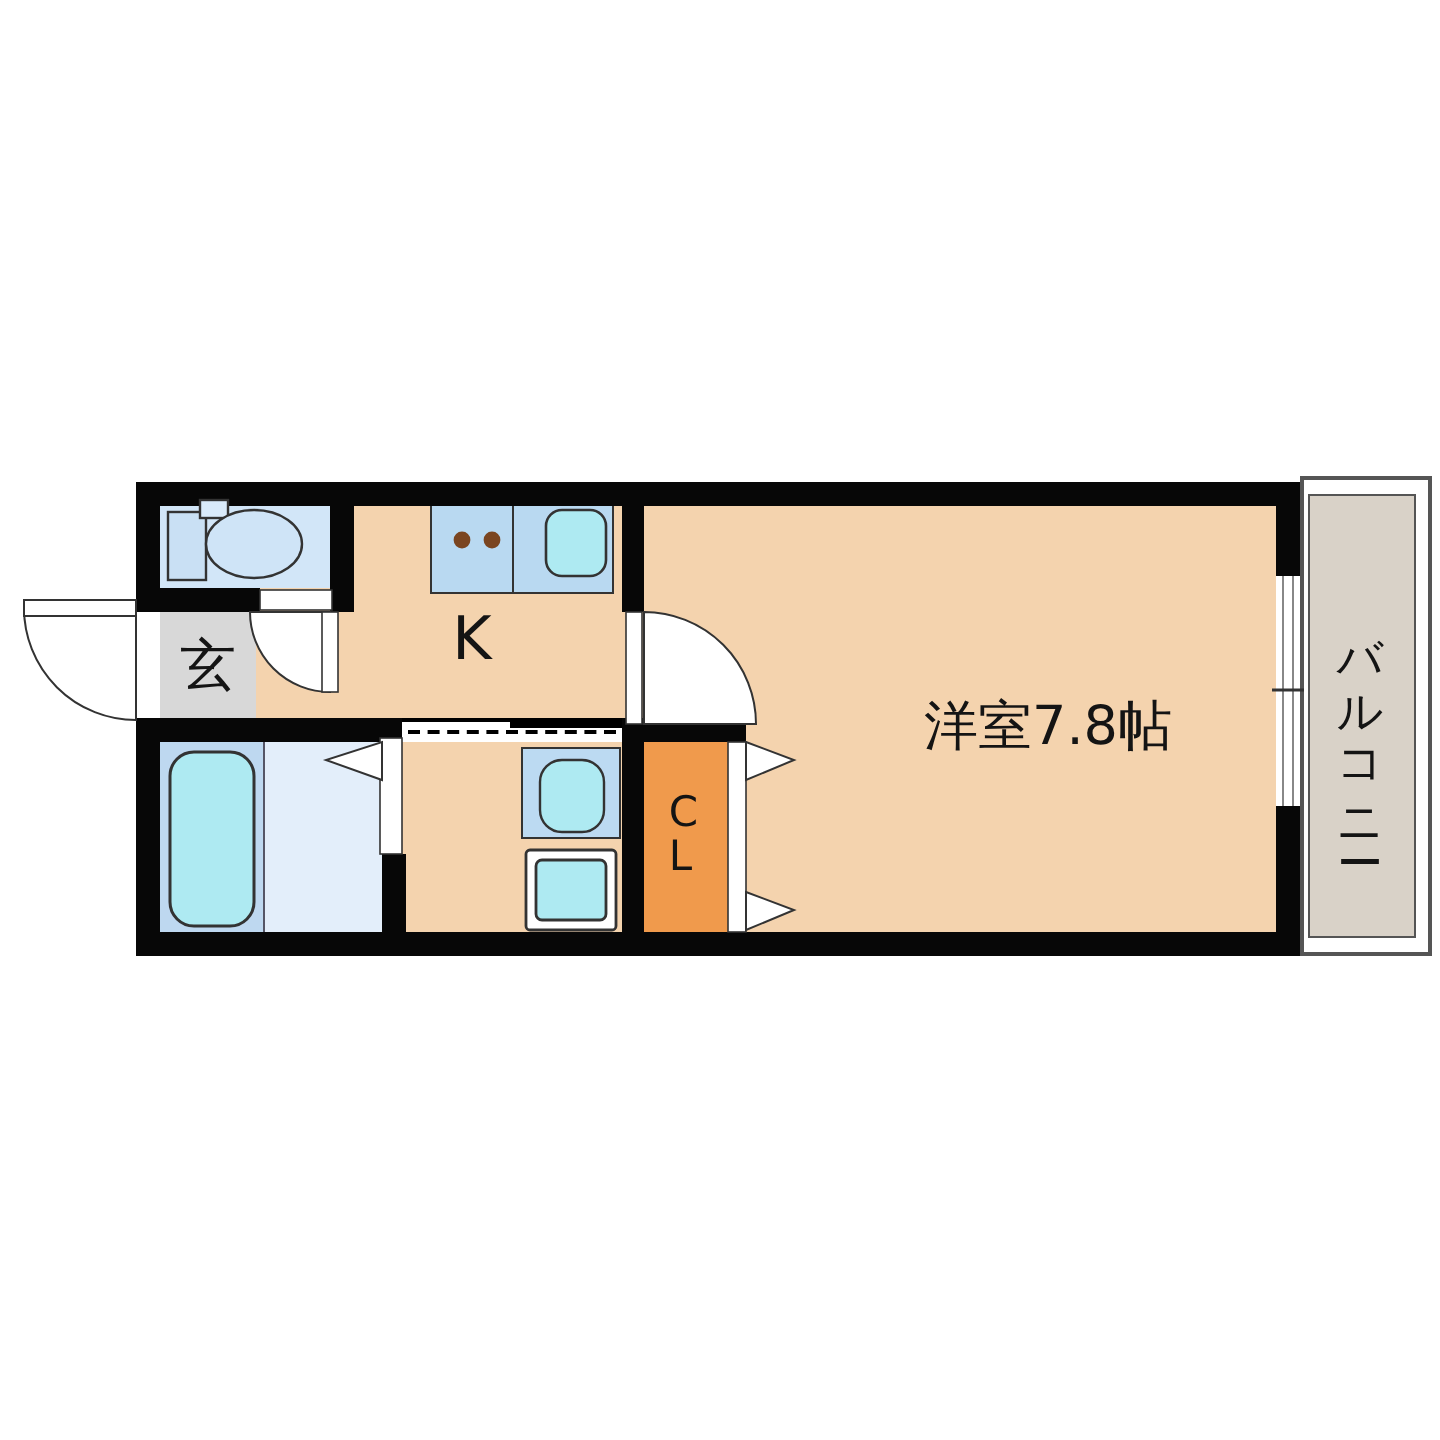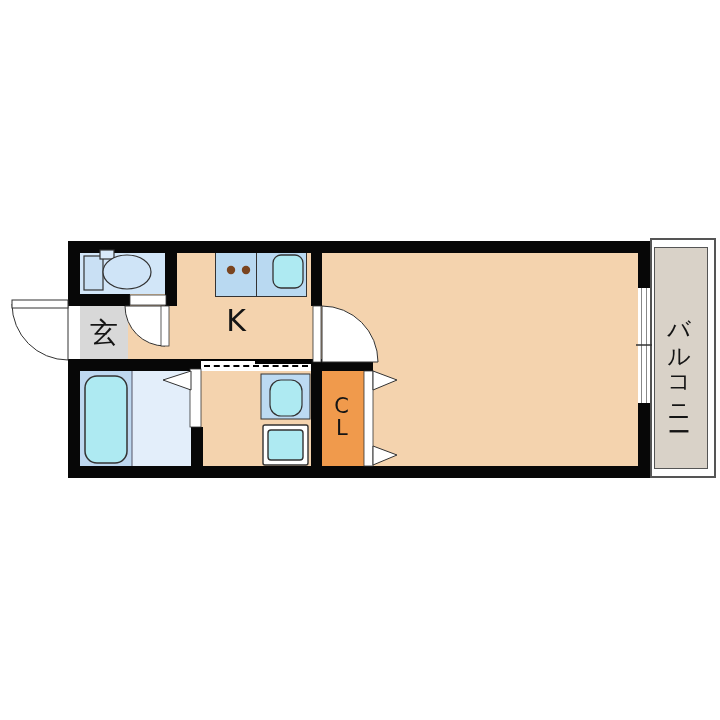--- a/index.html
+++ b/index.html
@@ -24,21 +24,21 @@
                  border:1px solid #555;box-sizing:border-box;}
   #slide-door-band{left:201px;top:359px;width:110px;height:12px;background:#fff;}
   #slide-line{position:absolute;left:0;top:0;width:110px;height:2px;background:#000;}
   #slide-panel{position:absolute;left:54px;top:0;width:56px;height:5px;background:#000;}
   #slide-dash{position:absolute;left:3px;top:6px;width:104px;height:0;
               border-top:2px dashed #000;}
   #genkan-label{left:104px;top:333px;font-size:28px;}
   #kitchen-label{left:236px;top:320px;font-size:30px;}
   #main-room-label{left:524px;top:363px;font-size:27px;}
   #closet-label{left:341px;top:417px;font-size:21px;line-height:1.05;
-                width:1ch;word-break:break-all;text-align:right;white-space:normal;}
+                width:1ch;word-break:break-all;text-align:left;white-space:normal;}
   #balcony-label{left:680px;top:363px;font-size:23px;writing-mode:vertical-rl;
                  letter-spacing:3px;}
   svg{position:absolute;left:0;top:0;}
 </style>
 </head>
 <body>
 
 <div id="stage">
 
   <div class="room" id="base-floor"></div>
@@ -133,16 +133,17 @@
     <g>
       <rect x="638" y="288" width="12" height="115" fill="#ffffff"></rect>
       <line x1="641.5" y1="288" x2="641.5" y2="403" stroke="#888" stroke-width="1"></line>
       <line x1="646.5" y1="288" x2="646.5" y2="403" stroke="#888" stroke-width="1"></line>
       <line x1="636" y1="345" x2="652" y2="345" stroke="#333" stroke-width="1.5"></line>
     </g>
   </svg>
 
   <div class="label" id="genkan-label">玄</div>
   <div class="label" id="kitchen-label">K</div>
+  <div class="label" id="main-room-label">洋室7.8帖</div>
   <div class="label" id="closet-label">CL</div>
   <div class="label" id="balcony-label">バルコニー</div>
 
 </div>
 
 </body></html>

